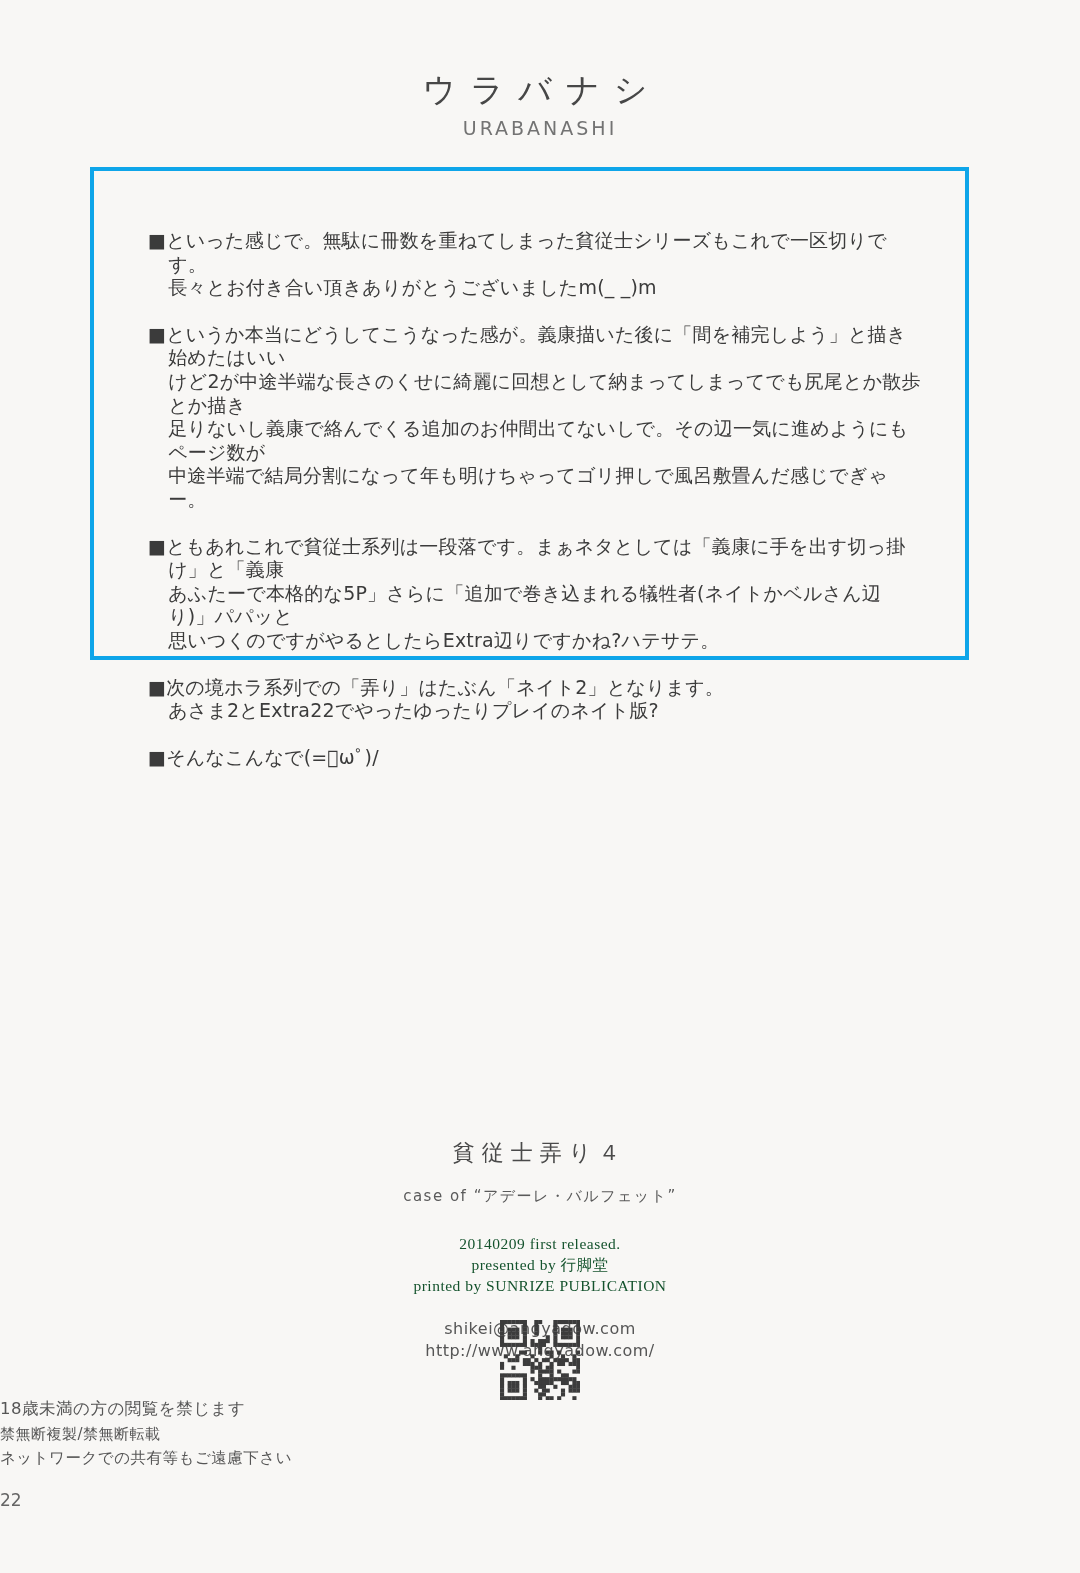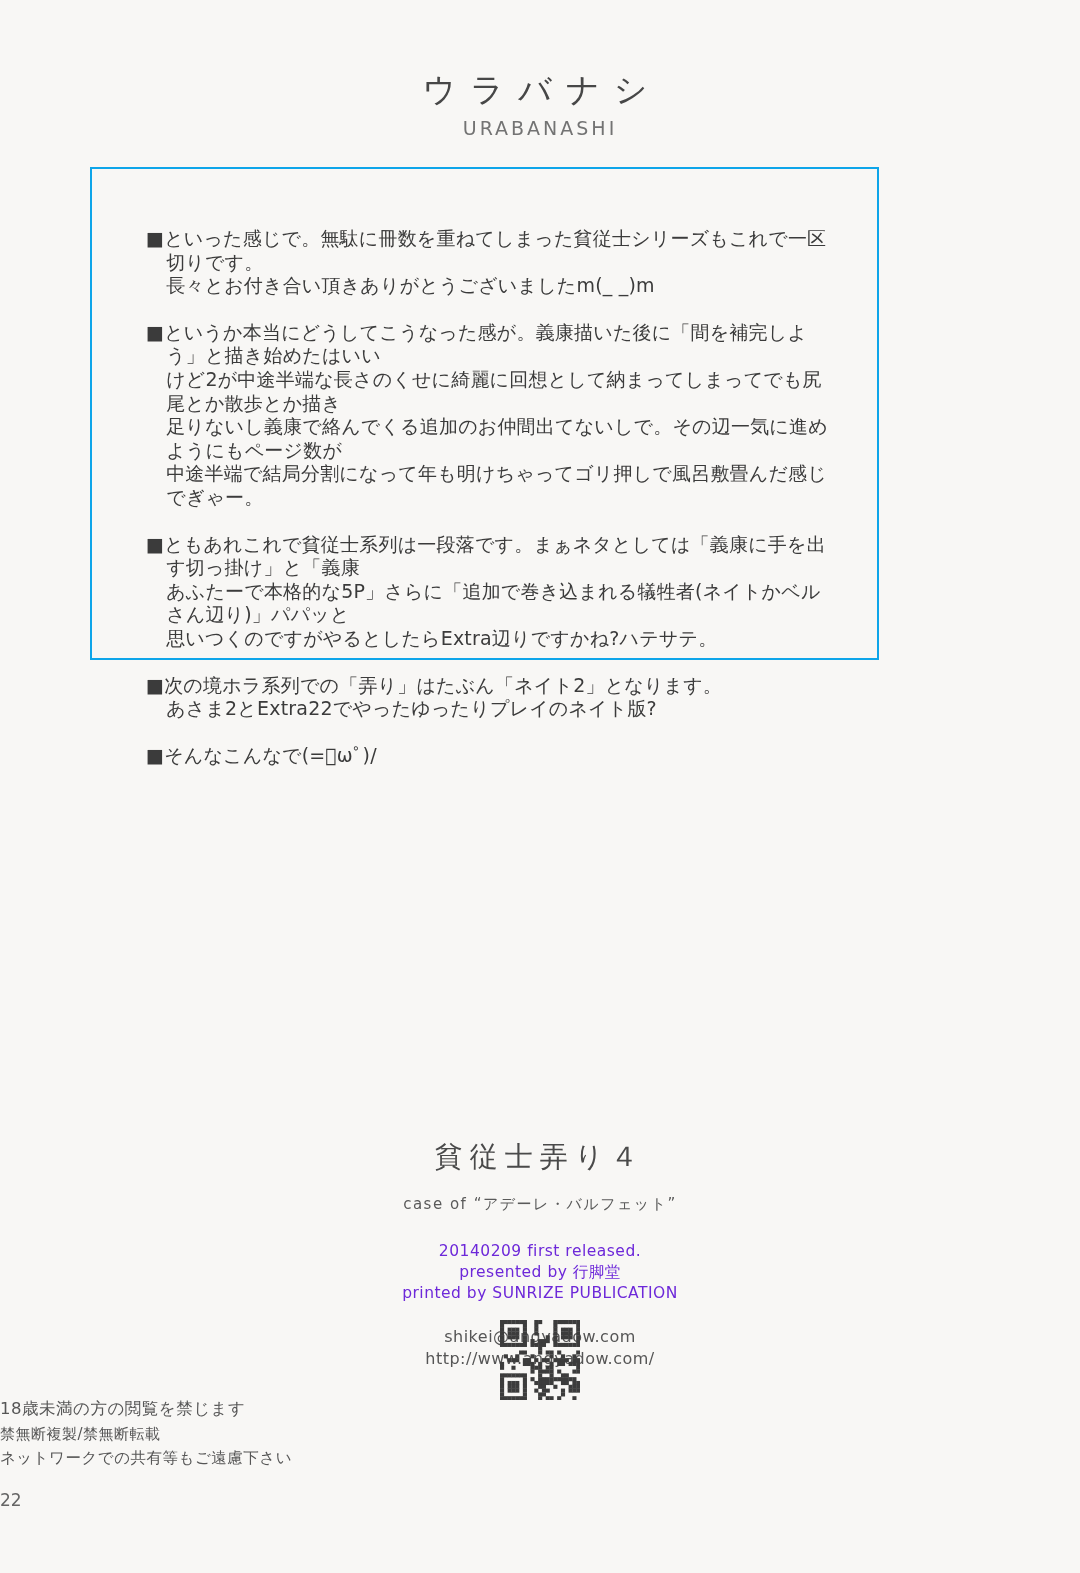--- a/index.html
+++ b/index.html
@@ -18,37 +18,37 @@
     font-size:33px; letter-spacing:14px; color:#474747;
     font-weight:500; padding-left:4px;
   }
   .title-romaji {
     font-size:19px; letter-spacing:3px; color:#737373;
     margin-top:4px; font-weight:400;
   }
 
   
   .afterword-box {
-    position:absolute; left:90px; top:167px; width:789px; height:493px;
-    border:2px solid #0ea5e9; background:transparent;
+    position:absolute; left:90px; top:167px; width:879px; height:493px;
+    border:4px solid #0ea5e9; background:transparent;
     padding:58px 40px 16px 54px;
   }
   .afterword-box p {
     font-size:19px; line-height:23.6px; color:#3b3b3b;
     white-space:pre-line;
     padding-left:1.06em; text-indent:-1.06em;
     margin-bottom:23px;
     letter-spacing:0.2px;
   }
 
   
   .colophon { position:absolute; left:0; top:1138px; width:100%; text-align:center; color:#4c4c4c; }
-  .colophon-title { font-size:28px; letter-spacing:7px; color:#4a4a4a; }
+  .colophon-title { font-size:22px; letter-spacing:7px; color:#4a4a4a; }
   .colophon-subtitle { font-size:15px; letter-spacing:1.5px; color:#5a5a5a; margin-top:19px; }
-  .release-block { margin-top:27px; font-size:15.5px; line-height:21px; color:#6d28d9; letter-spacing:0.5px; }
+  .release-block { margin-top:27px; font-size:15.5px; line-height:21px; color:#14532d; letter-spacing:0.5px;font-family:Liberation Serif, serif; }
   .contact-block { margin-top:22px; font-size:16px; line-height:22px; color:#555; letter-spacing:0.5px; }
 
   
   .qr-wrap { position:absolute; top:1320px; left:0; width:100%; text-align:center; }
   .qr-wrap svg { display:inline-block; }
 
   
   .notice { position:absolute; top:1398px; left:0; width:100%; color:#565656; }
   .notice-line1 { font-size:16.5px; letter-spacing:0.5px; }
   .notice-line2 { font-size:15px; margin-top:5px; letter-spacing:0.5px; }

